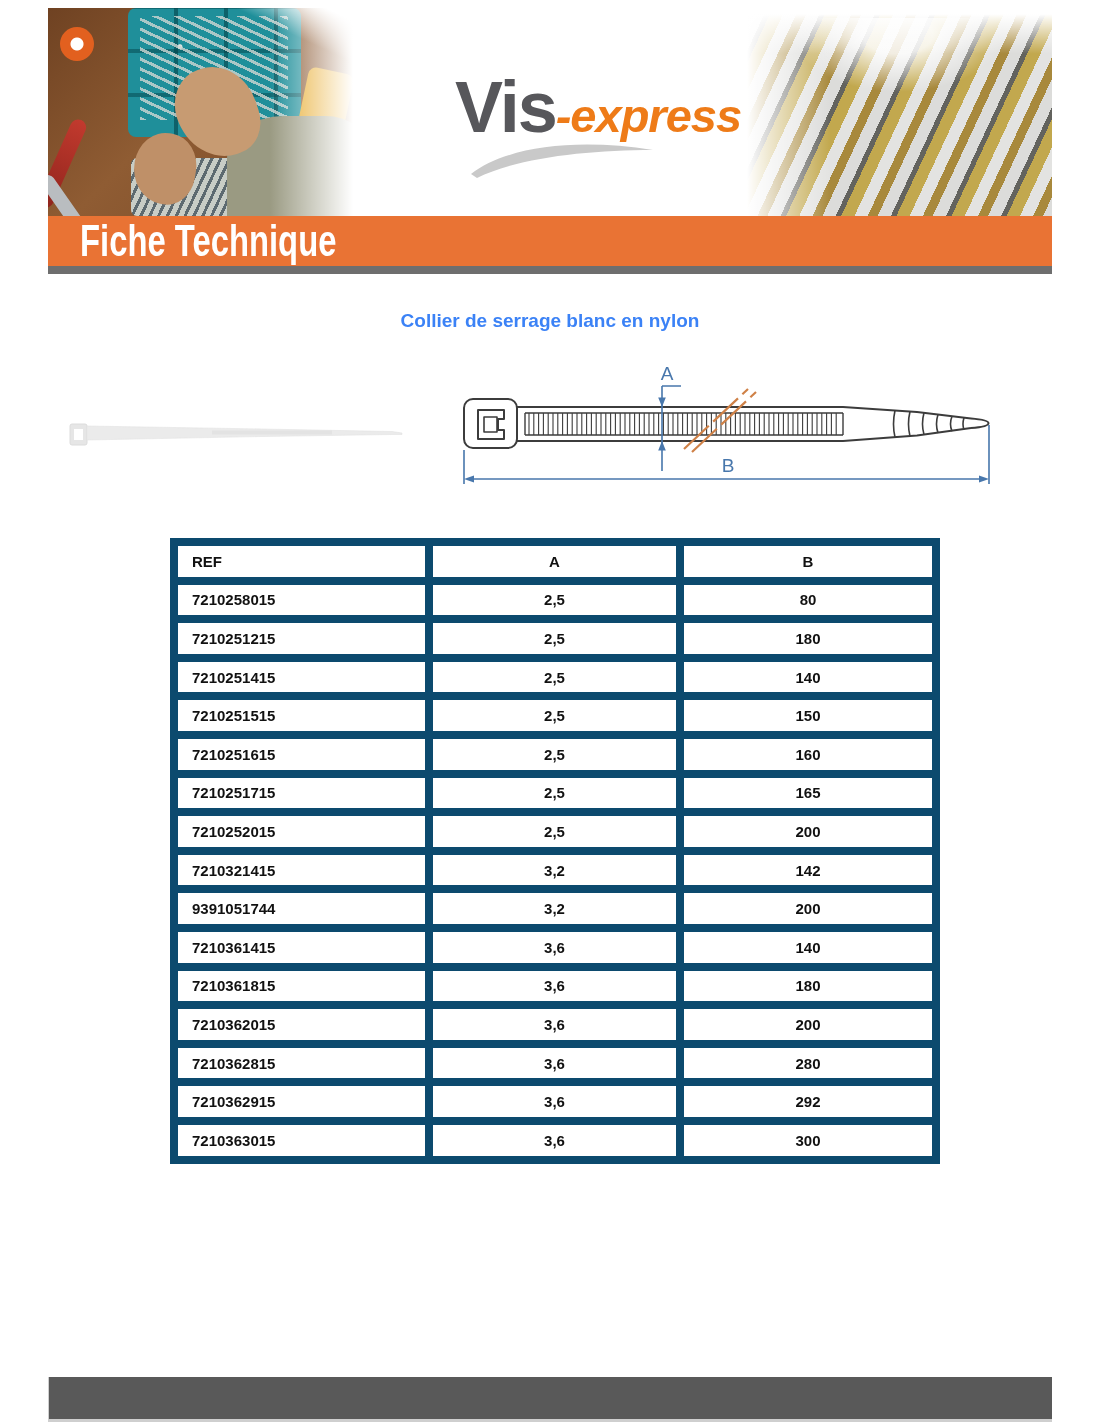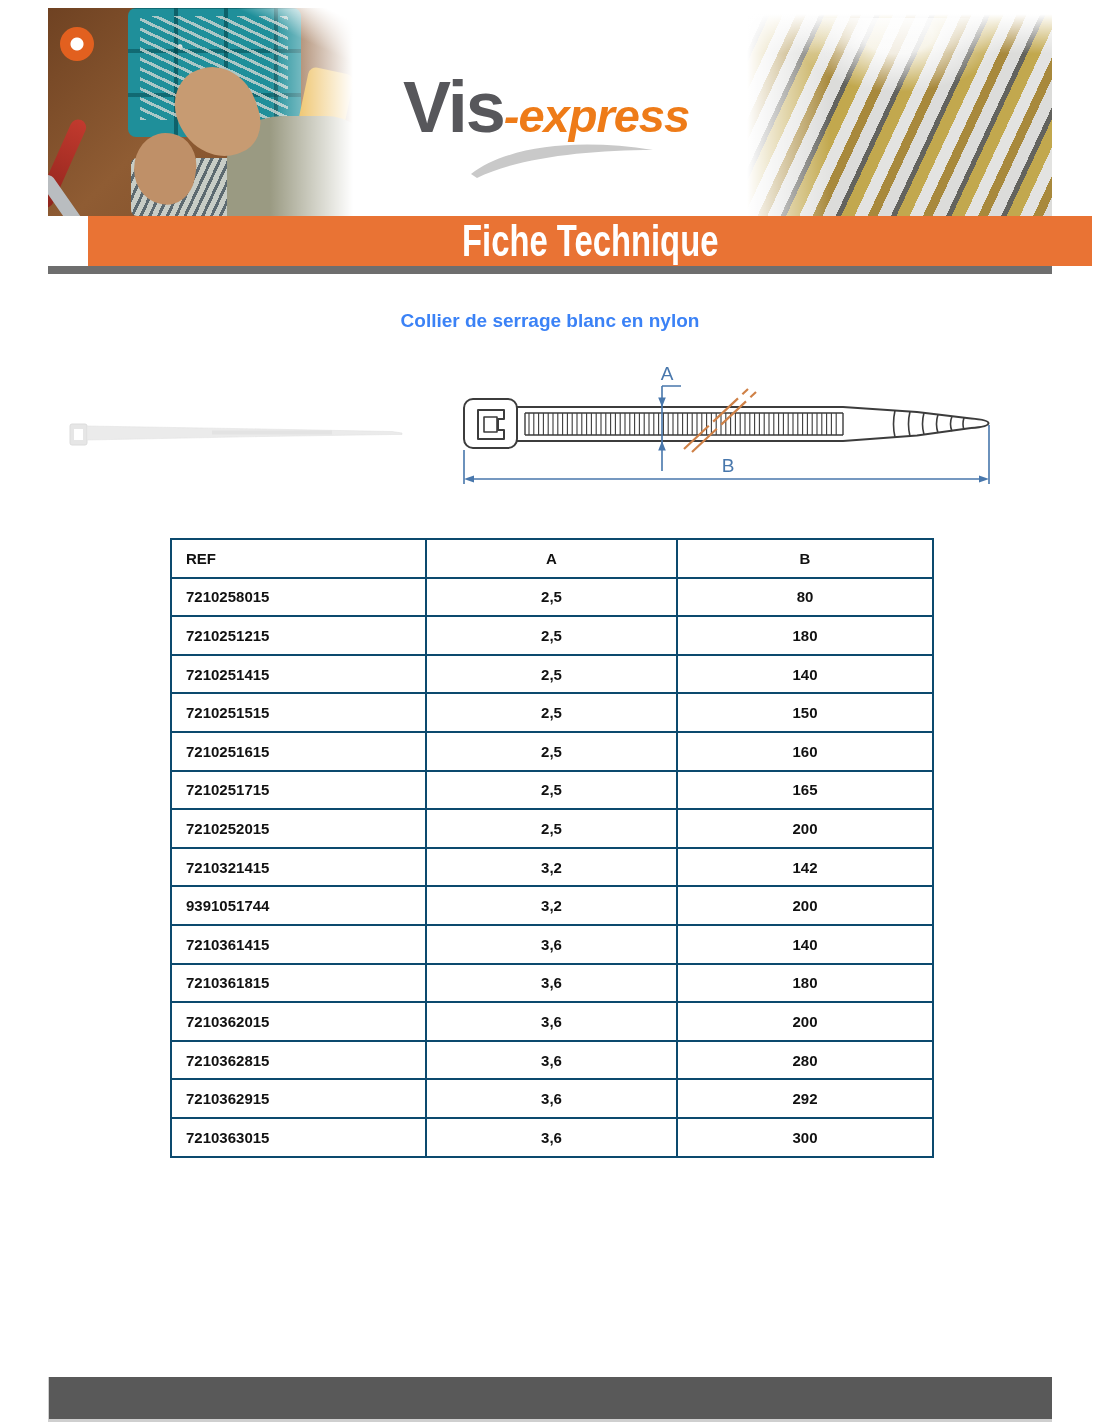--- a/index.html
+++ b/index.html
@@ -45,45 +45,45 @@
     background-image:
       repeating-linear-gradient(115deg,#a8893c 0 9px,#dcdcda 9px 21px,#63635e 21px 26px,#c2a84e 26px 38px,#e3e3e1 38px 50px),
       repeating-linear-gradient(65deg, rgba(70,70,66,.35) 0 7px, rgba(255,255,255,0) 7px 25px);
   }
   #photo-right .glint { left:10%; top:5%; width:80%; height:40%;
       background:radial-gradient(ellipse at 50% 20%, rgba(255,255,255,.85) 0 20%, transparent 60%); }
   #photo-right .fade { inset:0; background:linear-gradient(to left, rgba(255,255,255,0) 72%, #fff 99%),
       linear-gradient(to bottom, #fff 0 3%, rgba(255,255,255,0) 22%); }
 
   
-  #logo { left:355px; top:0; width:390px; height:208px; background:#fff; }
+  #logo { left:355px; top:0; width:390px; height:208px; background:#fff; text-align:center; }
   #logo-line { position:absolute; left:0; right:0; top:58px; white-space:nowrap; }
   #logo-main { font-size:72px; font-weight:bold; color:#57575b; letter-spacing:-2px; }
   #logo-suffix { font-size:47px; font-weight:bold; font-style:italic; color:#ee7b18; letter-spacing:-1px; }
   #logo-swoosh { position:absolute; left:64px; top:128px; }
 
   
   #banner { left:48px; top:216px; width:1004px; height:50px; background:#e97334;
-            display:flex; align-items:center; justify-content:center;margin-left:40px; }
+            display:flex; align-items:center; justify-content:flex-start; }
   #banner-text { color:#fff; font-weight:bold; font-size:41px; display:inline-block;
                  transform:scale(0.8,1.1); letter-spacing:0px; }
   #banner-underbar { left:48px; top:266px; width:1004px; height:8px; background:#6e6e6e; }
 
   
   #product-title { left:0; top:310px; width:1100px; text-align:center;
                    font-size:19px; font-weight:bold; color:#3b82f6; }
 
   
   #tie-photo { left:62px; top:410px; width:350px; height:52px; }
   #tech-drawing { left:455px; top:358px; width:545px; height:135px; }
 
   
   #spec-table { position:absolute; left:170px; top:538px; width:762px;
                 border-collapse:collapse; table-layout:fixed; }
-  #spec-table th, #spec-table td { border:2px solid #0c4a6e; height:38.6px;
+  #spec-table th, #spec-table td { border:8px solid #0c4a6e; height:38.6px;
                 font-size:15px; font-weight:bold; color:#111; text-align:center; padding:2px 4px; }
   #spec-table th.ref, #spec-table td.ref { text-align:left; padding-left:14px; }
   #spec-table col.c1 { width:255px; } #spec-table col.c2 { width:251px; } #spec-table col.c3 { width:256px; }
 
   
   #footer-bar { left:48px; top:1377px; width:1004px; height:45px; background:#595959;
                 border-bottom:3px solid #cfcfcf; border-left:1px solid #cfcfcf; }
 </style>
 </head>
 <body>

